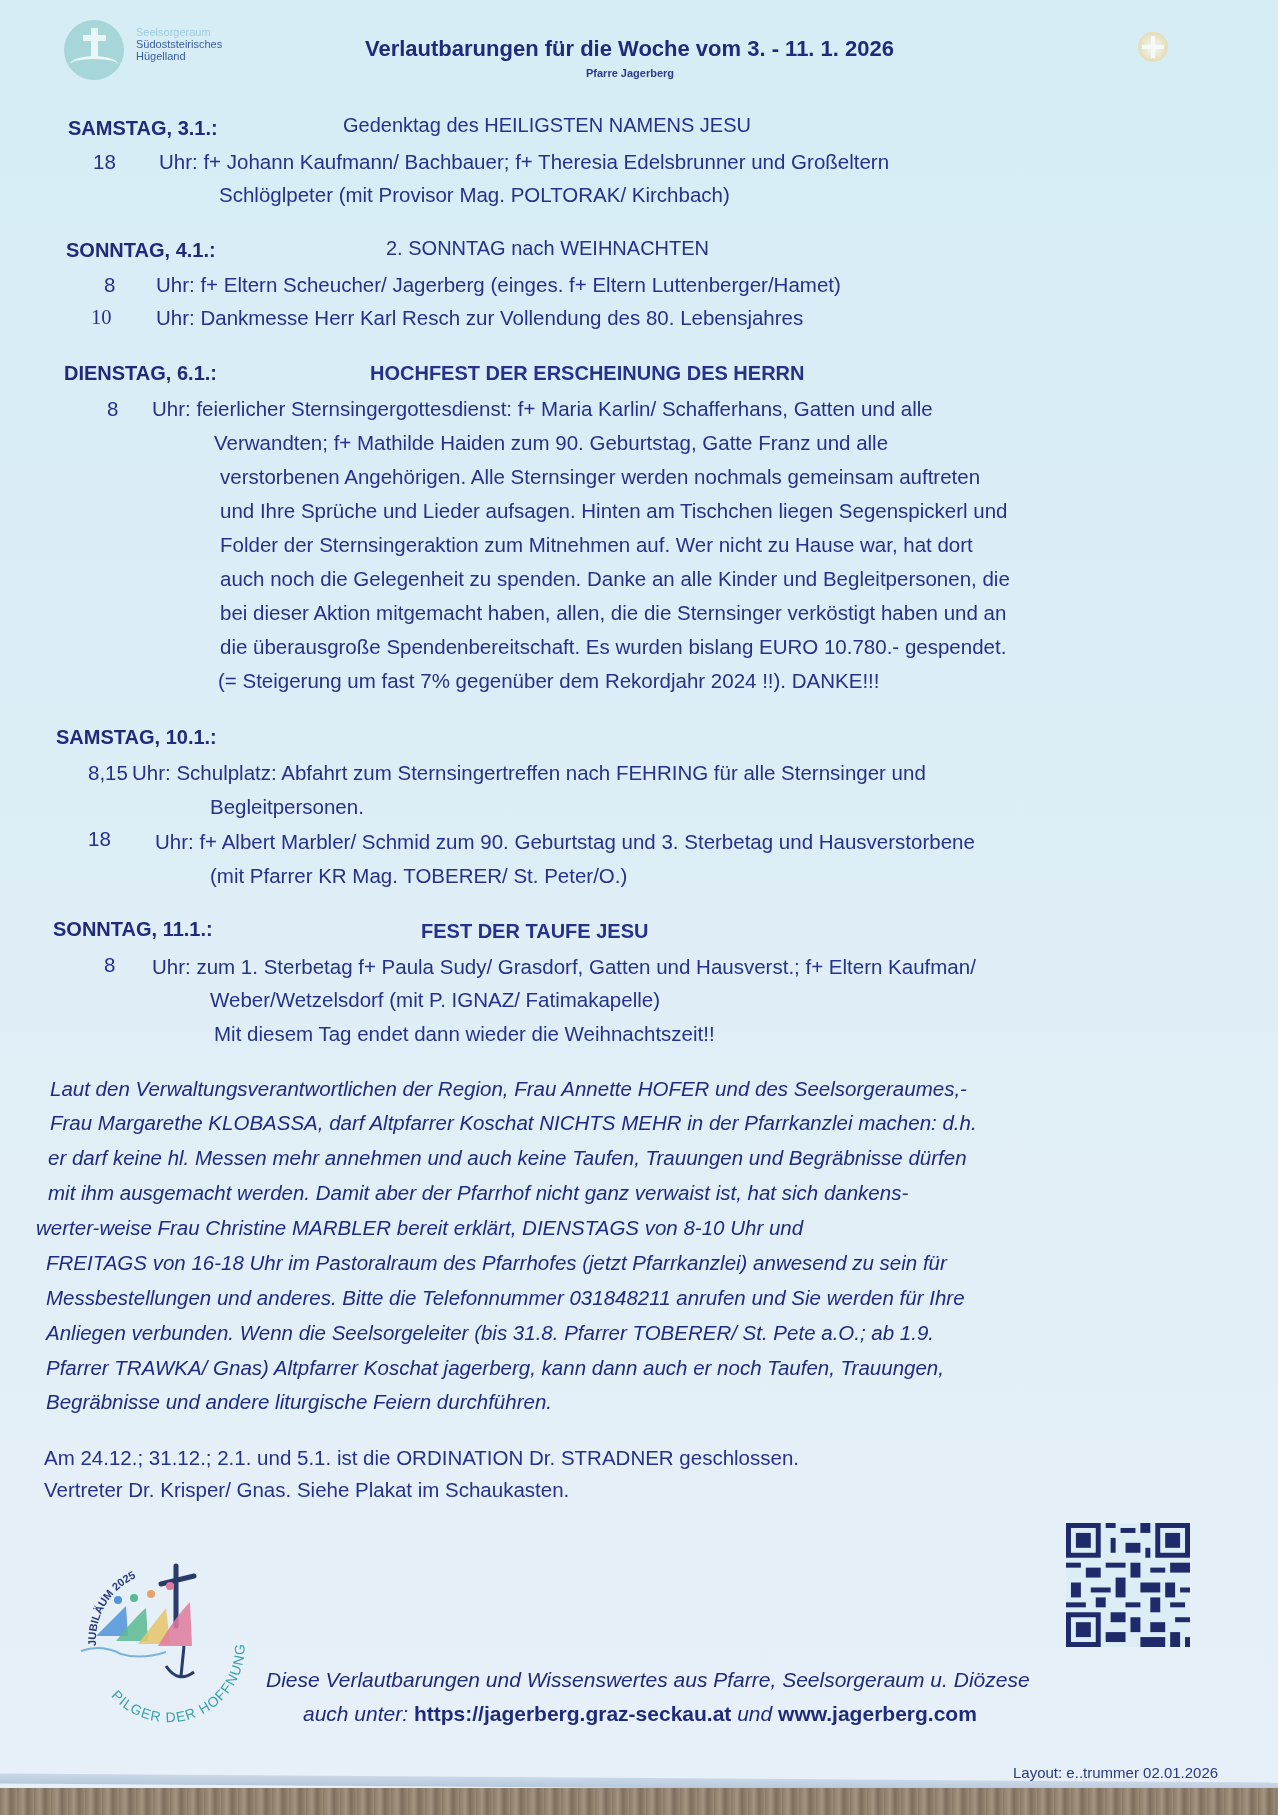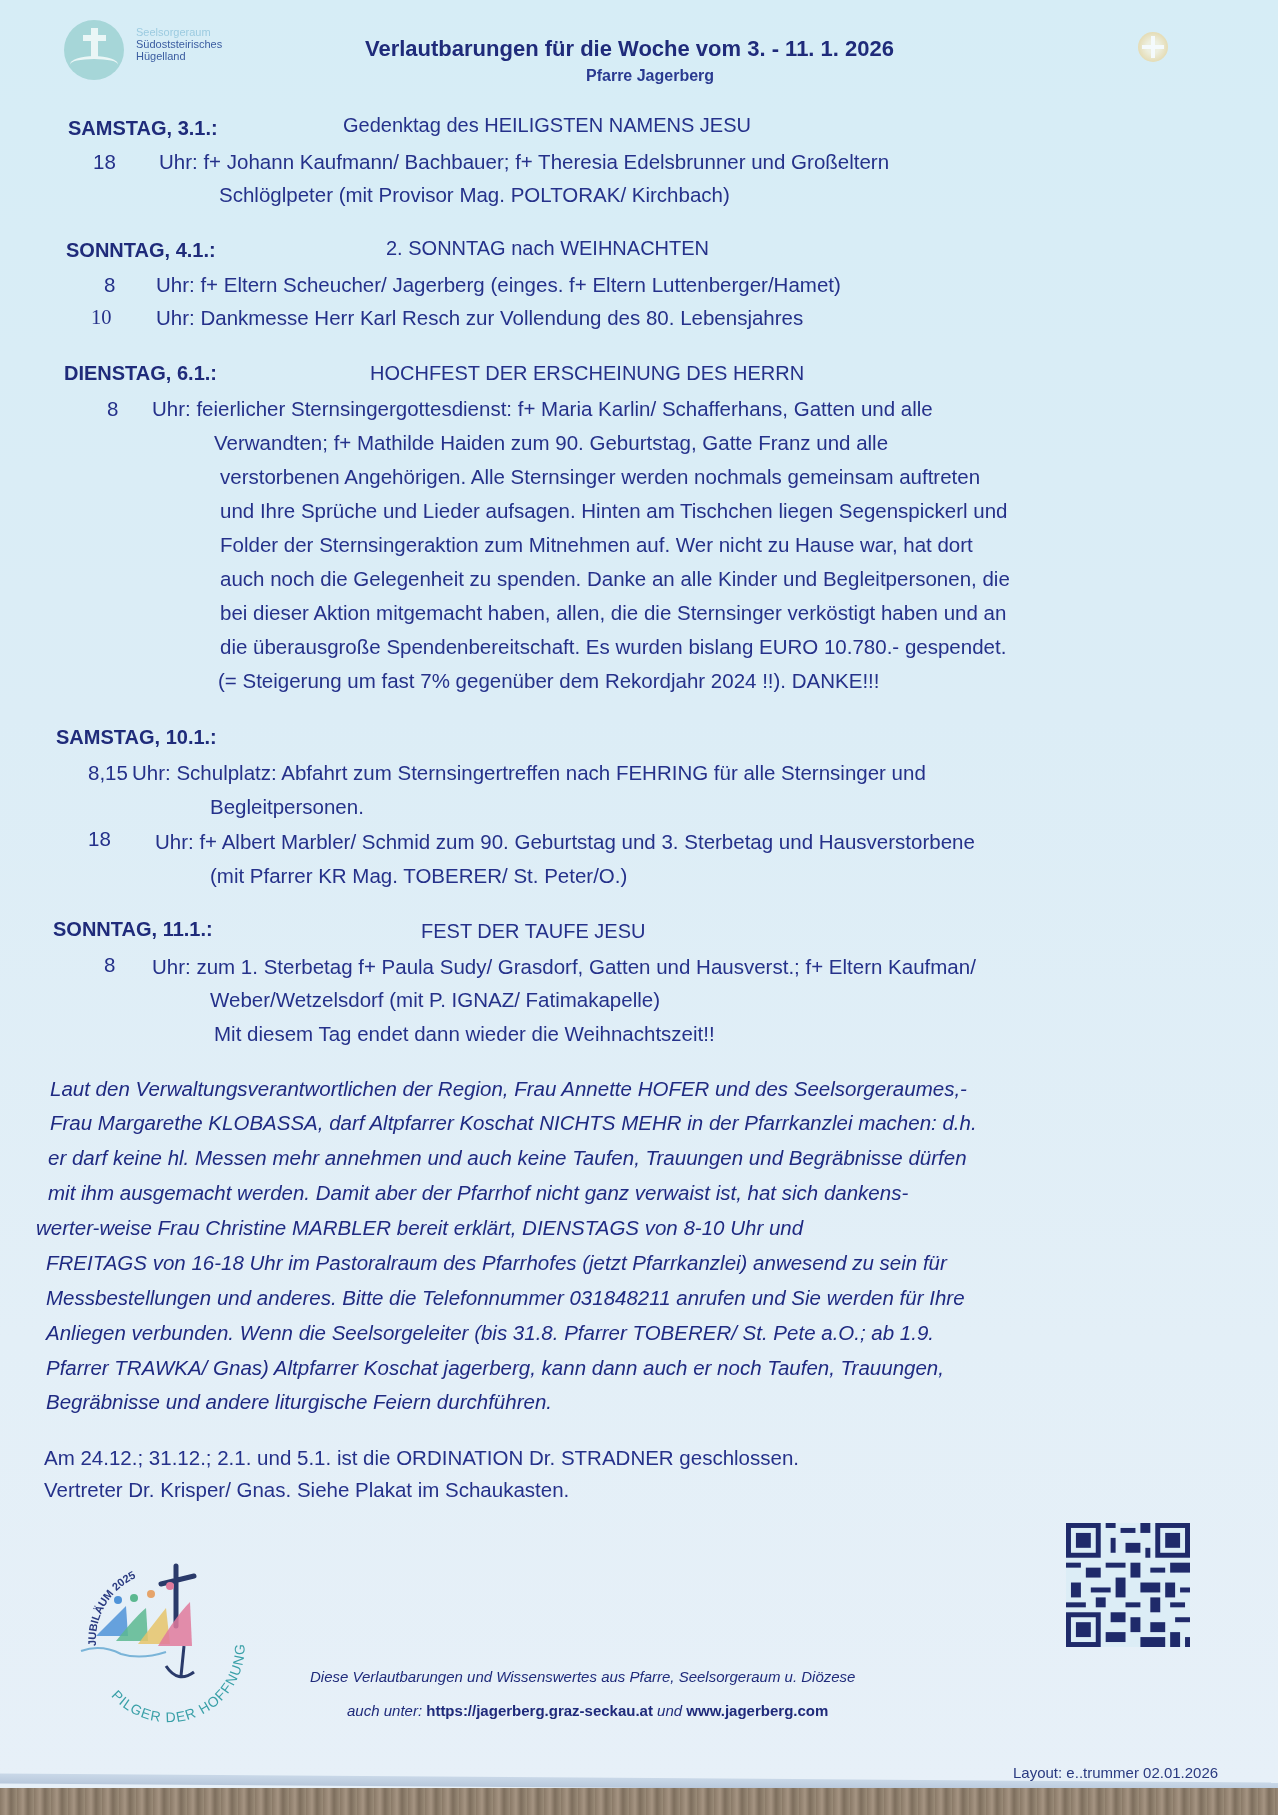--- a/index.html
+++ b/index.html
@@ -29,32 +29,32 @@
     position:absolute; left:64px; top:20px; width:60px; height:60px; border-radius:50%;
     background:#a6d6d8;
   }
   .logo-cross-v { position:absolute; left:27px; top:8px; width:7px; height:30px; background:#eaf6f6; }
   .logo-cross-h { position:absolute; left:19px; top:15px; width:23px; height:6px; background:#eaf6f6; }
   .logo-hill { position:absolute; left:6px; top:36px; width:48px; height:14px; border-top:3px solid #eaf6f6; border-radius:50% 50% 0 0; }
   .logo-text { position:absolute; left:136px; top:26px; font-size:11px; line-height:12px; }
   .logo-text .l1 { color:#9ccbe0; }
   .logo-text .l2, .logo-text .l3 { color:#3a5ca0; }
   .title { left:365px; top:36px; font-size:22px; font-weight:bold; color:#1f2b7a; }
-  .subtitle { left:586px; top:67px; font-size:16px; font-weight:bold; color:#2a3a90; }
+  .subtitle { left:586px; top:67px; font-size:11px; font-weight:bold; color:#2a3a90; }
   .seal { position:absolute; left:1138px; top:32px; width:30px; height:30px; border-radius:50%;
           background:radial-gradient(circle,#f5f0d8 30%,#ead7a0 70%); opacity:0.75; }
   .seal:before { content:""; position:absolute; left:13px; top:4px; width:4px; height:22px; background:#fff; }
   .seal:after { content:""; position:absolute; left:4px; top:13px; width:22px; height:4px; background:#fff; }
   
   .day { font-size:20px; font-weight:bold; color:#1f2b7a; }
   .feast { font-size:20px; color:#25318a;margin-left:8px; }
-  .feast.bold { font-weight:normal; }
+  .feast.bold { font-weight:bold; }
   .line { font-size:20.5px; color:#25318a; }
   .it { font-style:italic; font-size:20.5px; color:#1f2a82; }
-  .footer-it { font-style:italic; font-size:15px; color:#1f2a7a;margin-left:44px; }
+  .footer-it { font-style:italic; font-size:21px; color:#1f2a7a; }
   .footer-b { font-weight:bold; font-style:normal; }
   .layout { font-size:15px; color:#2a3a80; }
   .qr { position:absolute; left:1066px; top:1523px; width:124px; height:124px; }
   .jubi { position:absolute; left:66px; top:1536px; width:190px; height:190px; }
 </style>
 </head>
 <body>
 
 <div class="paper"></div>
 <div class="paper-edge"></div>

